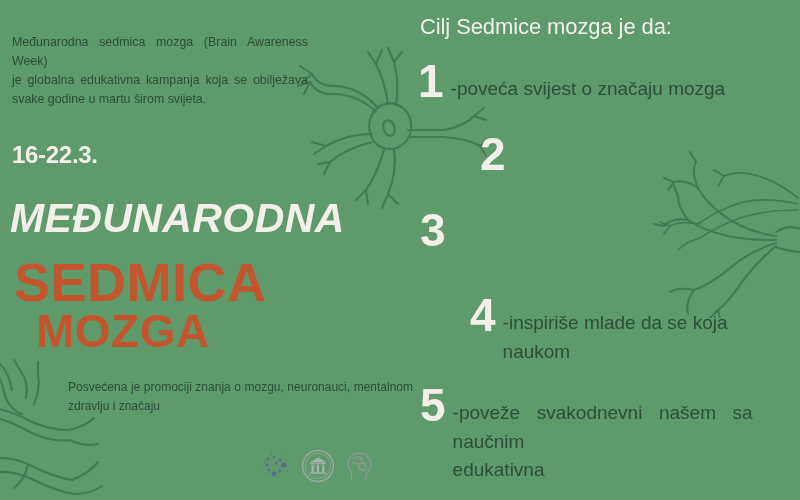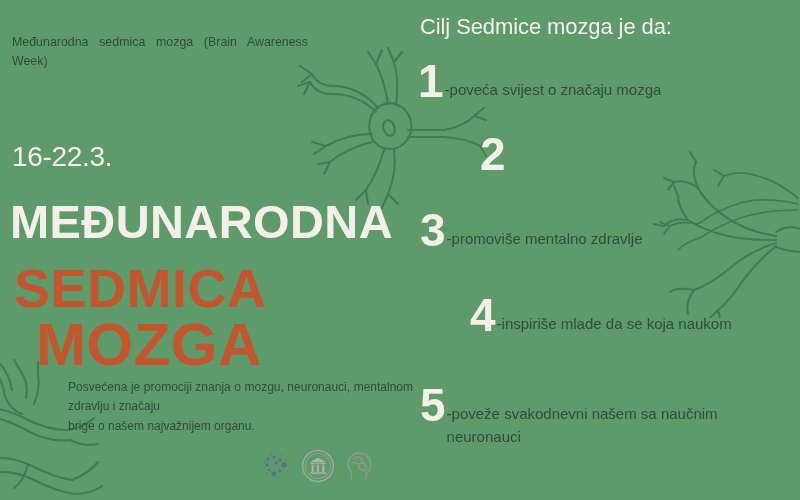--- a/index.html
+++ b/index.html
@@ -72,53 +72,54 @@
   }
   .intro-paragraph .nojustify {
     text-align: left;
   }
 
   .date-line {
     position: absolute;
     left: 12px;
     top: 141px;
     color: #f2f0e9;
-    font-size: 28px;
-    font-weight: 400;
+    font-size: 24px;
+    font-weight: 700;
     letter-spacing: -0.3px;
   }
 
   .title-block {
     position: absolute;
     left: 10px;
     top: 198px;
     width: 410px;
   }
   .title-line1 {
     color: #f2f0e9;
-    font-size: 47px;
+    font-size: 41px;
     font-weight: 700;
     letter-spacing: 0.4px;
     line-height: 1.02;
     white-space: nowrap;
+    font-style: italic;
   }
   .title-line2,
   .title-line3 {
     color: #c3562f;
     font-weight: 700;
     line-height: 1.02;
     letter-spacing: 0.5px;
   }
   .title-line2 {
     font-size: 54px;
     margin-top: 15px;
     padding-left: 4px;
   }
   .title-line3 {
-    font-size: 60px;
+    font-size: 46px;
     margin-top: -2px;
     padding-left: 26px;
   }
 
   .outro-paragraph {
     position: absolute;
     left: 68px;
     top: 378px;
     width: 345px;
     color: #2d4f36;
@@ -166,23 +167,23 @@
   }
   .goal-number {
     color: #f2f0e9;
     font-size: 46px;
     font-weight: 700;
     line-height: 1;
     letter-spacing: -1px;
   }
   .goal-text {
     color: #2d4f36;
-    font-size: 15px;
+    font-size: 19px;
     line-height: 1.5;
-    margin-left: 2px;
+    margin-left: 8px;
     position: relative;
     top: -2px;
   }
 
   #goal-1 { left: 10px;  top: 58px;  width: 330px; }
   #goal-2 { left: 72px;  top: 131px; width: 300px; }
   #goal-3 { left: 12px;  top: 207px; width: 330px; }
   #goal-4 { left: 62px;  top: 292px; width: 330px; }
   #goal-5 { left: 12px;  top: 382px; width: 360px; }
 
@@ -280,35 +281,35 @@
         <path d="M92 142 C102 142 112 140 120 134"></path>
         <path d="M46 112 C44 122 40 130 32 136"></path>
       </g>
     </svg>
   </div>
 
   <div class="left-col">
 
     <div class="intro-paragraph">
       <span>Međunarodna sedmica mozga (Brain Awareness Week)</span>
+      <div class="nojustify" style="text-align:justify;">
+        <span>je globalna edukativna kampanja koja se obilježava svake godine u martu širom svijeta.</span>
+      </div>
     </div>
 
     <div class="date-line">16-22.3.</div>
 
     <div class="title-block">
       <div class="title-line1">MEĐUNARODNA</div>
       <div class="title-line2">SEDMICA</div>
       <div class="title-line3">MOZGA</div>
     </div>
 
     <div class="outro-paragraph">
       <span>Posvećena je promociji znanja o mozgu, neuronauci, mentalnom zdravlju i značaju</span>
-      <div class="nojustify">
-        <span>brige o našem najvažnijem organu.</span>
-      </div>
     </div>
 
     <div class="logo-row">
 
       <svg width="30" height="30" viewBox="0 0 30 30">
         <g fill="none" stroke="#6f7f9e" stroke-width="0.7" opacity="0.85">
           <path d="M6 8 L12 6 L18 9 L22 14 L18 20 L12 23 L7 19 L5 14 Z"></path>
           <path d="M12 6 L14 12 L18 9 M14 12 L18 20 M14 12 L7 19 M14 12 L5 14 M22 14 L14 12"></path>
         </g>
         <g fill="#5b6a8c" opacity="0.9">
@@ -366,30 +367,29 @@
       <span class="goal-number">1</span>
       <span class="goal-text">-poveća svijest o značaju mozga</span>
     </div>
 
     <div class="goal-item" id="goal-2">
       <span class="goal-number">2</span>
     </div>
 
     <div class="goal-item" id="goal-3">
       <span class="goal-number">3</span>
-      <span class="goal-text">-promoviše mentalno zdravlje</span>
     </div>
 
     <div class="goal-item" id="goal-4">
       <span class="goal-number">4</span>
       <span class="goal-text">-inspiriše mlade da se koja naukom</span>
     </div>
 
     <div class="goal-item" id="goal-5">
       <span class="goal-number">5</span>
       <span class="goal-text">
         <span>-poveže svakodnevni našem sa naučnim</span>
-        <span class="nojustify" style="display:block;">neuronauci</span>
+        <span class="nojustify" style="display:block;">edukativna</span>
       </span>
     </div>
 
   </div>
 </div>
 
 </body></html>

